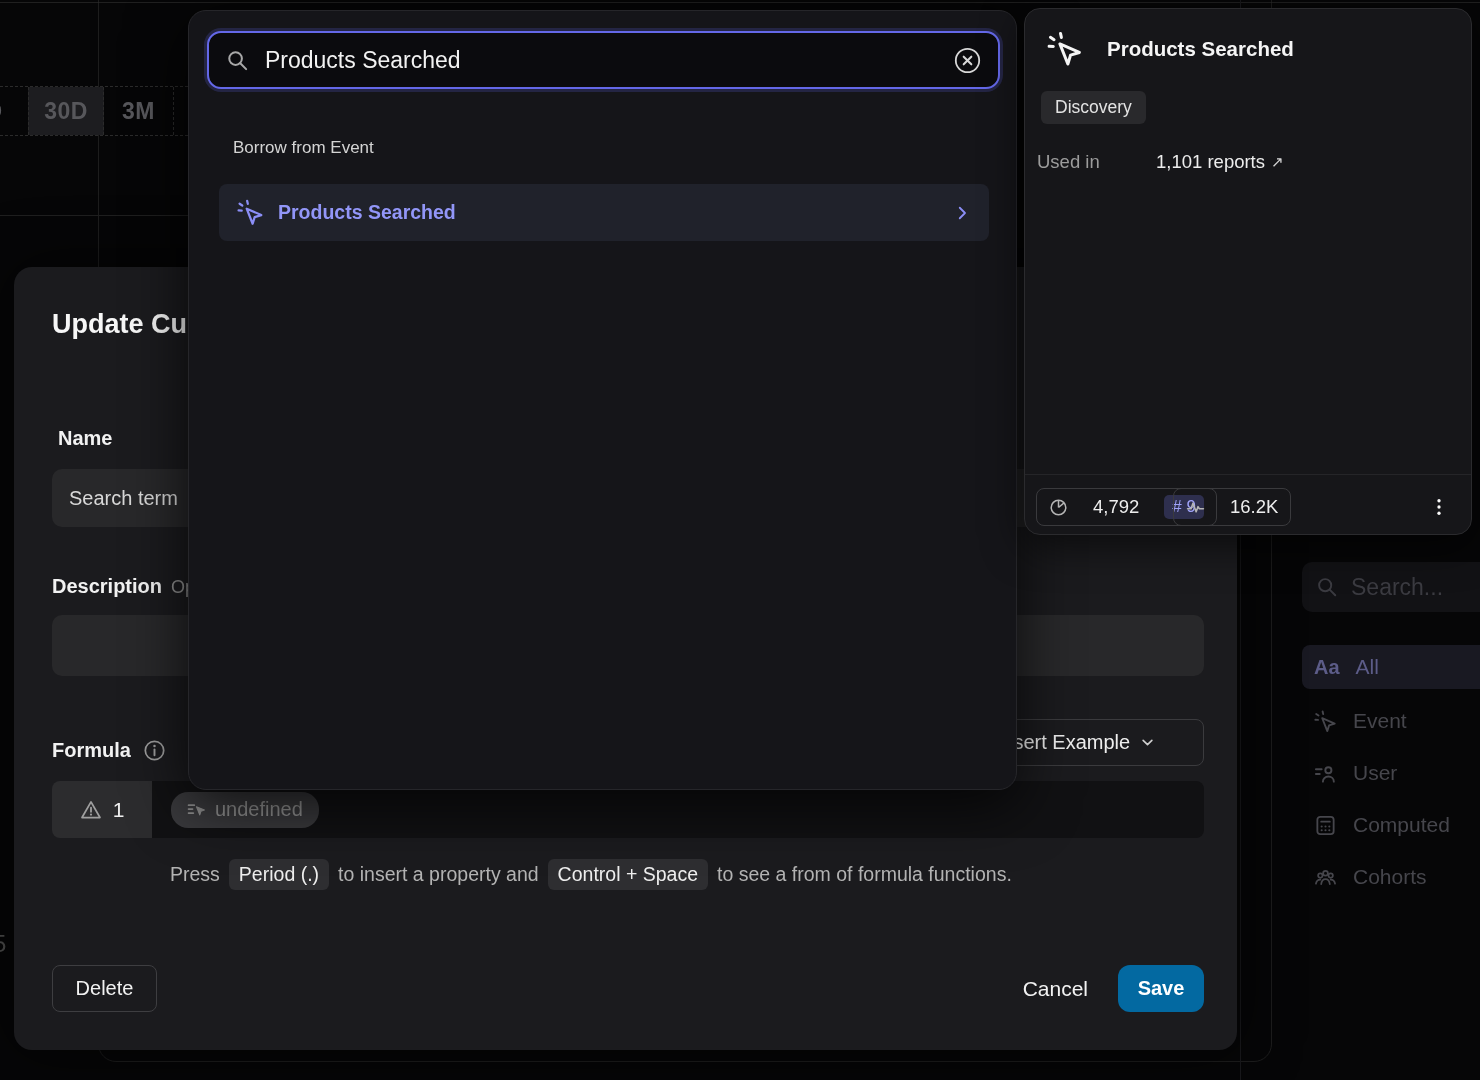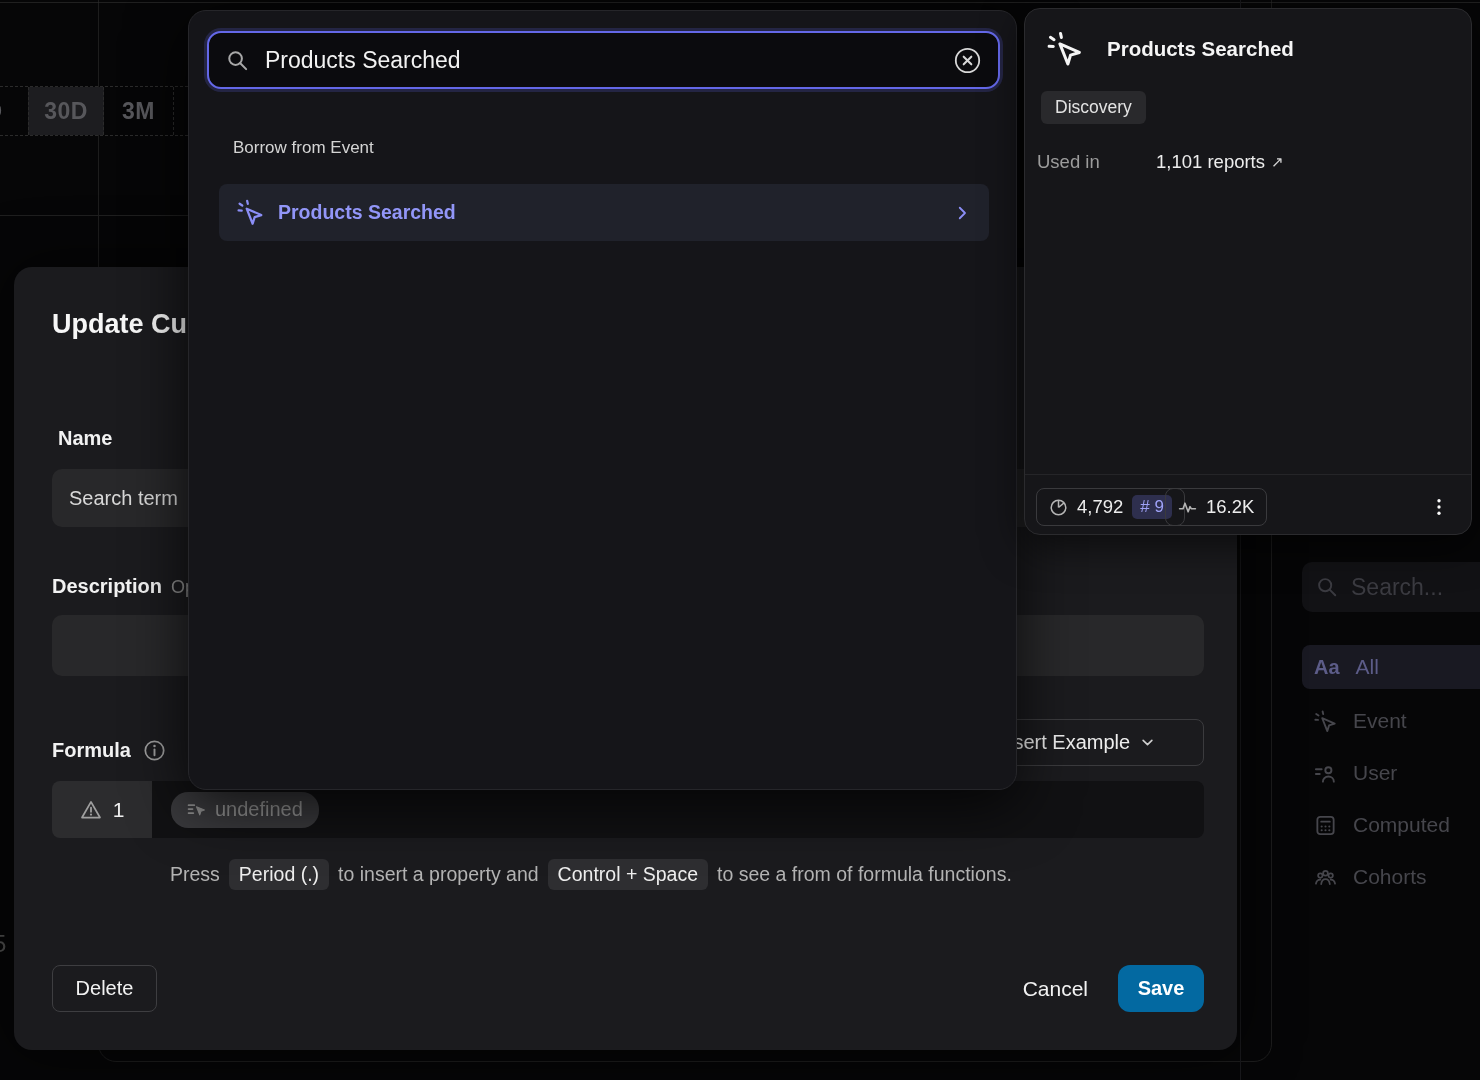--- a/index.html
+++ b/index.html
@@ -103,24 +103,24 @@
   .card-title { font-size:20.5px; font-weight:700; color:#f5f5f5; }
   .card-badge { left:16px; top:82px; height:33px; background:#29292c; border-radius:6px;
                 display:inline-flex; align-items:center; padding:0 14px;
                 font-size:17.5px; color:#e3e3e3; }
   .used-row { left:12px; top:142px; width:420px; display:flex; font-size:18.5px; }
   .used-label { color:#9c9c9c; width:119px; }
   .used-val { color:#ededed; display:flex; align-items:center; gap:6px; }
   .used-arrow { font-size:15px; color:#d5d5d5; }
   .card-sep { left:0; top:465px; width:446px; height:1px; background:#252528; }
   .stat-chip { top:479px; height:38px; border:1px solid #3a3a3d; border-radius:8px;
-               display:inline-flex; align-items:center; gap:9px; padding:16px 12px;
+               display:inline-flex; align-items:center; gap:25px; padding:16px 12px;
                font-size:18.5px; color:#ededed; background:transparent; }
   .chip1 { left:11px; }
-  .chip2 { left:140px; }
+  .chip2 { left:148px; }
   .pie-ic, .pulse-ic { width:19px; height:19px; color:#b5b5b5; }
   .rank { background:#2e2f4e; border-radius:5px; padding:2px 8px; color:#9fa2f7; font-size:17px; }
   .dots-btn { left:394px; top:479px; width:40px; height:38px; background:none; border:none;
               display:flex; align-items:center; justify-content:center; }
   .dots-ic { width:20px; height:20px; color:#fafafa; }
 </style>
 </head>
 <body>
 
 <svg width="0" height="0" style="position:absolute">

